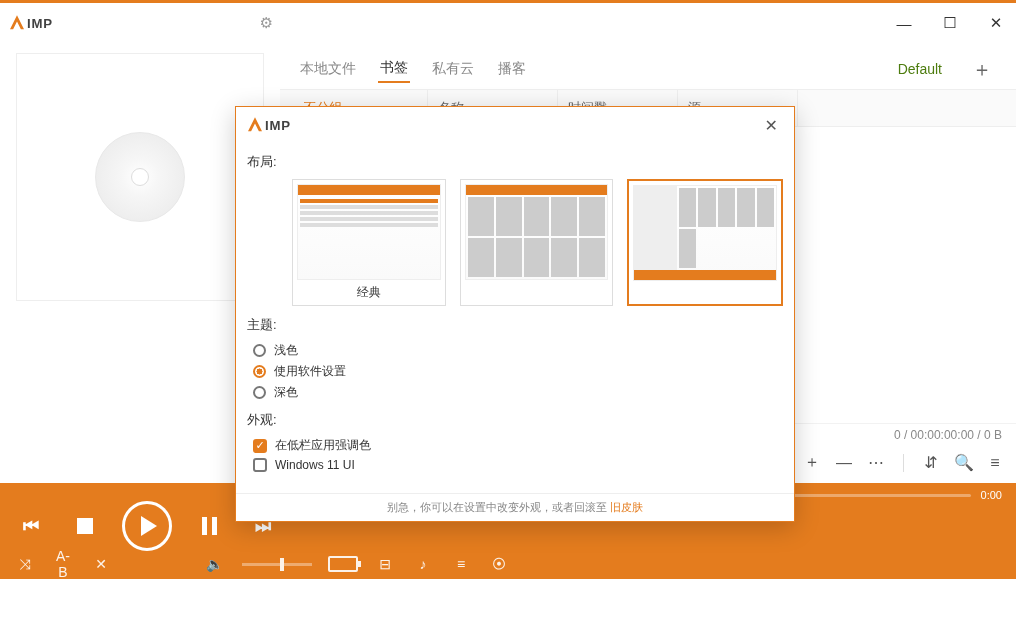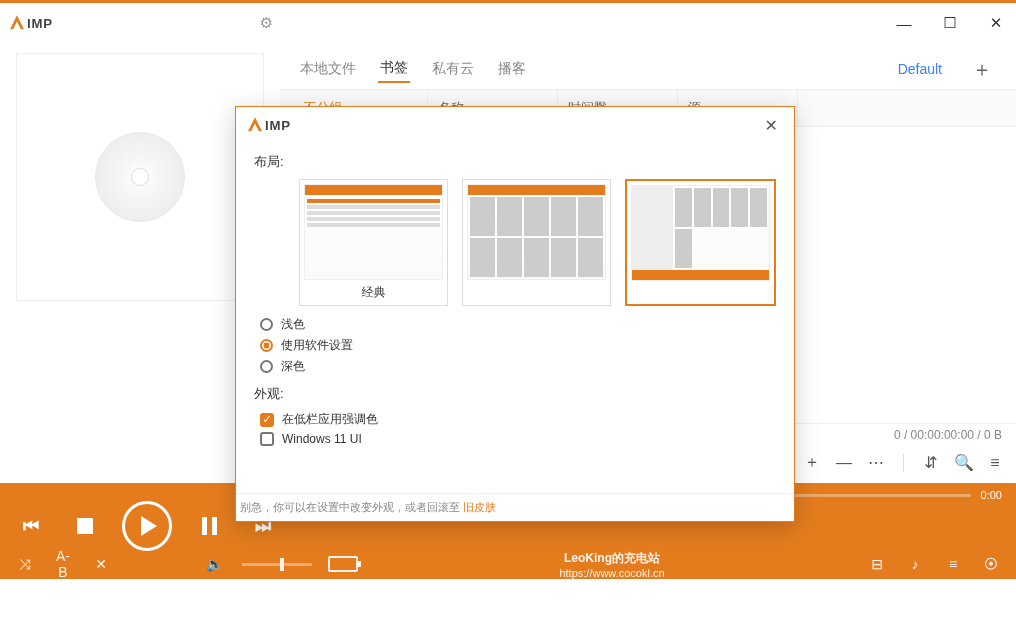--- a/index.html
+++ b/index.html
@@ -23,21 +23,21 @@
 .main { display: flex; height: 440px; }
 .sidebar { width: 280px; padding: 10px 16px; }
 .albumplaceholder { width: 248px; height: 248px; border: 1px solid #eee; display:flex; align-items:center; justify-content:center; }
 .disc { width: 90px; height: 90px; border-radius: 50%; background: radial-gradient(circle, #fff 0%, #f6f6f6 30%, #eee 70%); border: 1px solid #e8e8e8; position:relative;}
 .disc::after { content:""; position:absolute; top:50%; left:50%; width:16px; height:16px; border-radius:50%; background:#fff; border:1px solid #ddd; transform:translate(-50%,-50%);}
 
 .content { flex: 1; display: flex; flex-direction: column; }
 .tabs { display: flex; gap: 20px; padding: 12px 18px 6px; font-size: 14px; color: #888; align-items: center;}
 .tab { padding: 4px 2px; cursor: pointer; }
 .tab.active { color: #333; border-bottom: 2px solid #e47c1e; }
-.tablang { margin-left: auto; color: #3b82f6; padding-right:4px;}
+.tablang { margin-left: auto; color: #4d7c0f; padding-right:4px;}
 .addtab { font-size: 20px; color: #666; padding: 0 6px; cursor:pointer;}
 
 .filterbar { height: 38px; border-top: 1px solid #eee; border-bottom: 1px solid #eee; display: flex; align-items: center; background:#fafafa;}
 .filtercell { display:flex; align-items:center; gap:6px; padding:0 10px; height:100%; border-right:1px solid #eee; font-size:13px; color:#666; position:relative;}
 .filtercell.first { color:#e47c1e; }
 .filtercell.first .ham{ color:#e47c1e;}
 .chev { color:#e47c1e; font-size:10px; margin-left:auto;}
 .chevg { color:#bbb; font-size:10px; margin-left:auto;}
 .w1{width:148px;} .w2{width:130px;} .w3{width:120px;} .w4{width:120px;}
 
@@ -66,40 +66,40 @@
 .volbar::after{content:""; position:absolute; left:38px; top:-5px; width:4px; height:13px; background:#fff;}
 .battery { width:30px; height:16px; border:2px solid #fff; border-radius:2px; position:relative;}
 .battery::after{content:""; position:absolute; right:-5px; top:3px; width:3px; height:6px; background:#fff;}
 .credit { flex:1; text-align:center; font-size:12px; font-weight:bold;}
 .credit div:last-child{font-weight:normal; font-size:11px;}
 
 
 .dialog { position:absolute; left:235px; top:106px; width:560px; height:416px; background:#fff; border:1px solid #e47c1e; box-shadow:0 6px 24px rgba(0,0,0,.2); display:flex; flex-direction:column;}
 .dlgheader { height:36px; display:flex; align-items:center; padding:0 10px 0 12px;}
 .closex { margin-left:auto; font-size:16px; color:#555; cursor:pointer; padding:2px 6px;}
-.dlgbody { flex:1; padding: 6px 18px 0; font-size:13px; color:#333; overflow:hidden;}
+.dlgbody { flex:1; padding: 6px 11px 0; font-size:13px; color:#333; overflow:hidden;}
 .section-label { margin:4px 0 8px; }
 .thumbs { display:flex; gap:14px; margin-bottom:10px;margin-left:45px;}
 .thumb { flex:1; border:1px solid #ddd; padding:4px; text-align:center; cursor:pointer;}
 .thumb.selected { border:2px solid #e47c1e; }
 .thumb .preview { height:96px; background:linear-gradient(#fff,#fafafa); border:1px solid #eee; display:flex; flex-direction:column; font-size:6px; overflow:hidden;}
 .pv-bar{height:10px;background:#e47c1e;}
 .pv-grid{flex:1; display:grid; grid-template-columns:repeat(5,1fr); gap:2px; padding:2px;}
 .pv-cell{background:#ccc;}
 .pv-list{flex:1; padding:2px;}
 .pv-line{height:4px; background:#ddd; margin:2px 0;}
 .pv-line.o{background:#e47c1e;}
 .thumb .cap { padding-top:4px; font-size:12px;}
 .radiogroup { margin:4px 0 10px 6px;}
 .radio { display:flex; align-items:center; gap:8px; margin:4px 0; font-size:12px; cursor:pointer;}
 .rdot { width:13px; height:13px; border-radius:50%; border:2px solid #777;}
 .rdot.sel { border-color:#e47c1e; background: radial-gradient(circle,#e47c1e 0 45%, #fff 50%);}
 .chk { width:14px; height:14px; border:2px solid #777; border-radius:3px; display:inline-flex; align-items:center; justify-content:center;}
 .chk.on { border-color:#e47c1e; background:#e47c1e; color:#fff; font-size:11px;}
-.dlgfooter { border-top:1px solid #eee; padding:6px 4px; font-size:11px; color:#888; text-align:left;}
+.dlgfooter { border-top:1px solid #eee; padding:6px 4px; font-size:11px; color:#888; text-align:center;}
 .dlgfooter a{ color:#e47c1e; text-decoration:none;}
 
 
 .watermark { position:absolute; left:370px; top:260px; display:flex; align-items:center; gap:10px; opacity:.55; pointer-events:none;}
 .wm-circle { width:80px; height:80px; border:2px solid #e2a366; border-radius:50%; background:linear-gradient(135deg,#f4c589 49%, transparent 50%);}
 .wm-text { font-size:34px; color:#999; letter-spacing:4px; font-weight:300;}
 .wm-sub { font-size:13px; color:#bbb; letter-spacing:6px; margin-top:2px;}
 </style>
 </head>
 <body>
@@ -200,24 +200,20 @@
     <div class="pbtn nextprev">⏭</div>
   </div>
   <div class="bottom-row">
     <span class="sm">⤨</span>
     <span class="sm">A-B</span>
     <span class="sm">✕</span>
     <span style="width:60px"></span>
     <span class="sm">🔈</span>
     <div class="volbar"></div>
     <div class="battery"></div>
-    <div class="credit">
-      <div>LeoKing的充电站</div>
-      <div>https://www.cocokl.cn</div>
-    </div>
     <span class="sm">⊟</span>
     <span class="sm">♪</span>
     <span class="sm">≡</span>
     <span class="sm">⦿</span>
   </div>
 </div>
 
 <div class="watermark">
   <div class="wm-circle"></div>
   <div>
@@ -280,20 +276,21 @@
                 <div class="pv-cell"></div>
                 <div class="pv-cell"></div>
                 <div class="pv-cell"></div>
               </div>
             </div>
             <div class="pv-bar"></div>
           </div>
       </div>
     </div>
 
+    <div class="section-label">主题:</div>
     <div class="radiogroup">
       <div class="radio">
           <span class="rdot"></span>
           <span>浅色</span>
         </div>
       <div class="radio">
           <span class="rdot sel"></span>
           <span>使用软件设置</span>
         </div>
       <div class="radio">

